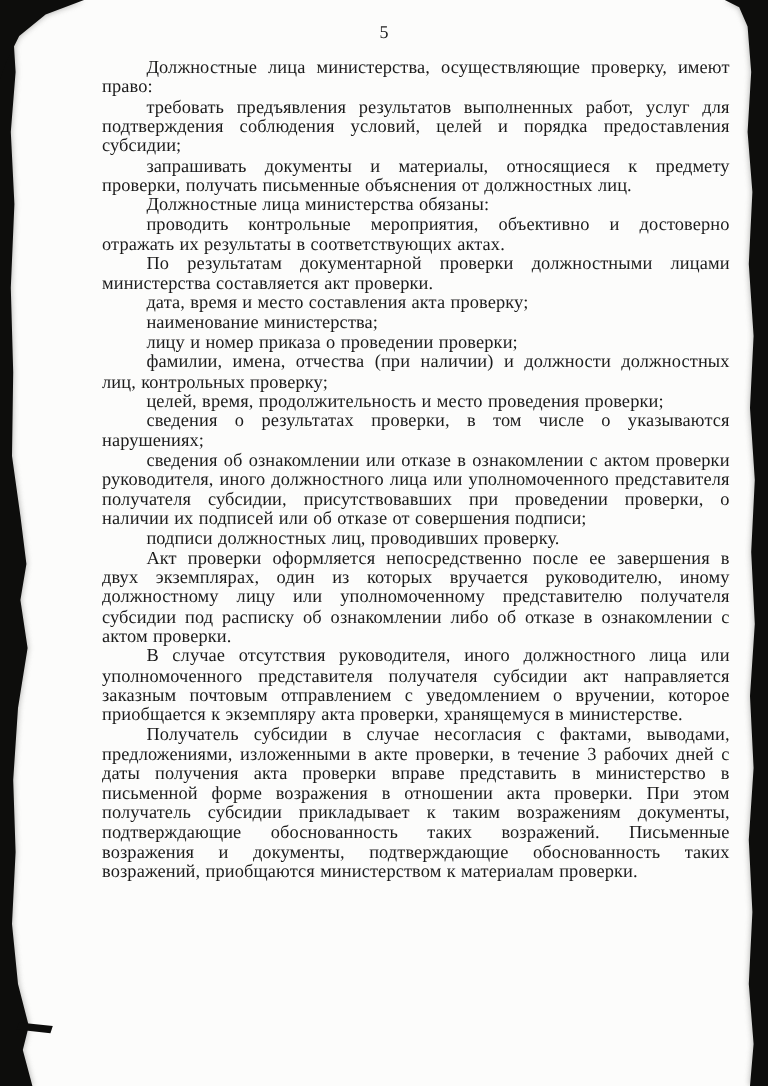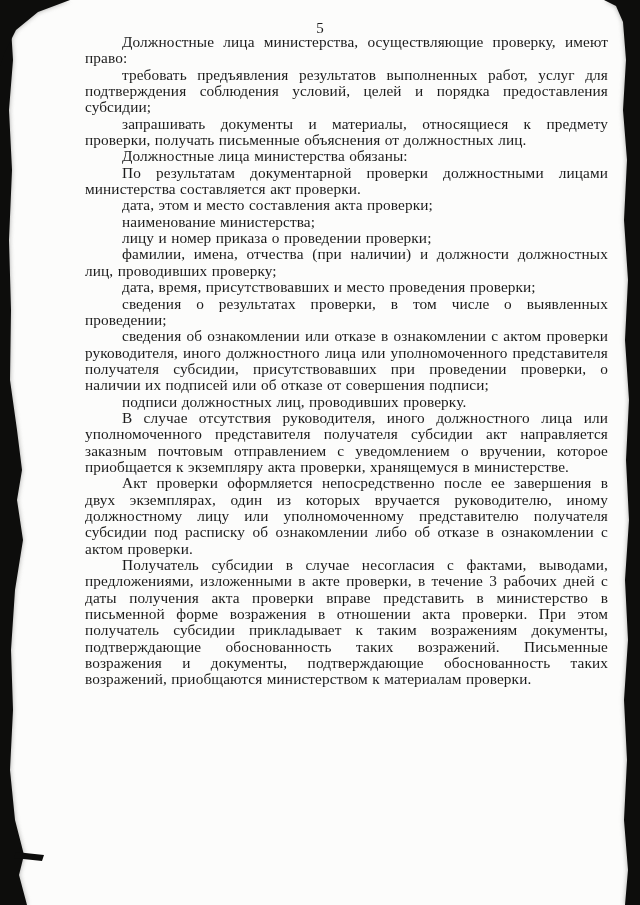--- a/index.html
+++ b/index.html
@@ -28,21 +28,21 @@
     left: 0; right: 0;
     top: 20px;
     text-align: center;
     font-size: 15px;
     z-index: 2;
   }
   .content {
     position: absolute;
     left: 85px;
     width: 523px;
-    top: 34px;
+    top: 49px;
     z-index: 2;
   }
   .content p {
     margin: 0;
     padding: 0;
     text-align: justify;
     text-indent: 37px;
     font-size: 15.3px;
     line-height: 16.35px;
     letter-spacing: 0.1px;
@@ -76,27 +76,28 @@
     </g>
   </svg>
 
   <div class="page-number">5</div>
 
   <div class="content">
     <p>Должностные лица министерства, осуществляющие проверку, имеют право:</p>
     <p>требовать предъявления результатов выполненных работ, услуг для подтверждения соблюдения условий, целей и порядка предоставления субсидии;</p>
     <p>запрашивать документы и материалы, относящиеся к предмету проверки, получать письменные объяснения от должностных лиц.</p>
     <p>Должностные лица министерства обязаны:</p>
+    <p>проводить контрольные мероприятия, объективно и достоверно отражать их результаты в соответствующих актах.</p>
     <p>По результатам документарной проверки должностными лицами министерства составляется акт проверки.</p>
-    <p>дата, этом и место составления акта проверки;</p>
+    <p>дата, время и место составления акта проверку;</p>
     <p>наименование министерства;</p>
     <p>лицу и номер приказа о проведении проверки;</p>
-    <p>фамилии, имена, отчества (при наличии) и должности должностных лиц, проводивших проверку;</p>
-    <p>дата, время, присутствовавших и место проведения проверки;</p>
-    <p>сведения о результатах проверки, в том числе о выявленных проведении;</p>
+    <p>фамилии, имена, отчества (при наличии) и должности должностных лиц, контрольных проверку;</p>
+    <p>целей, время, продолжительность и место проведения проверки;</p>
+    <p>сведения о результатах проверки, в том числе о указываются нарушениях;</p>
     <p>сведения об ознакомлении или отказе в ознакомлении с актом проверки руководителя, иного должностного лица или уполномоченного представителя получателя субсидии, присутствовавших при проведении проверки, о наличии их подписей или об отказе от совершения подписи;</p>
     <p>подписи должностных лиц, проводивших проверку.</p>
+    <p>Акт проверки оформляется непосредственно после ее завершения в двух экземплярах, один из которых вручается руководителю, иному должностному лицу или уполномоченному представителю получателя субсидии под расписку об ознакомлении либо об отказе в ознакомлении с актом проверки.</p>
     <p>В случае отсутствия руководителя, иного должностного лица или уполномоченного представителя получателя субсидии акт направляется заказным почтовым отправлением с уведомлением о вручении, которое приобщается к экземпляру акта проверки, хранящемуся в министерстве.</p>
-    <p>Акт проверки оформляется непосредственно после ее завершения в двух экземплярах, один из которых вручается руководителю, иному должностному лицу или уполномоченному представителю получателя субсидии под расписку об ознакомлении либо об отказе в ознакомлении с актом проверки.</p>
     <p>Получатель субсидии в случае несогласия с фактами, выводами, предложениями, изложенными в акте проверки, в течение 3 рабочих дней с даты получения акта проверки вправе представить в министерство в письменной форме возражения в отношении акта проверки. При этом получатель субсидии прикладывает к таким возражениям документы, подтверждающие обоснованность таких возражений. Письменные возражения и документы, подтверждающие обоснованность таких возражений, приобщаются министерством к материалам проверки.</p>
   </div>
 
 </div>
 
 </body></html>

